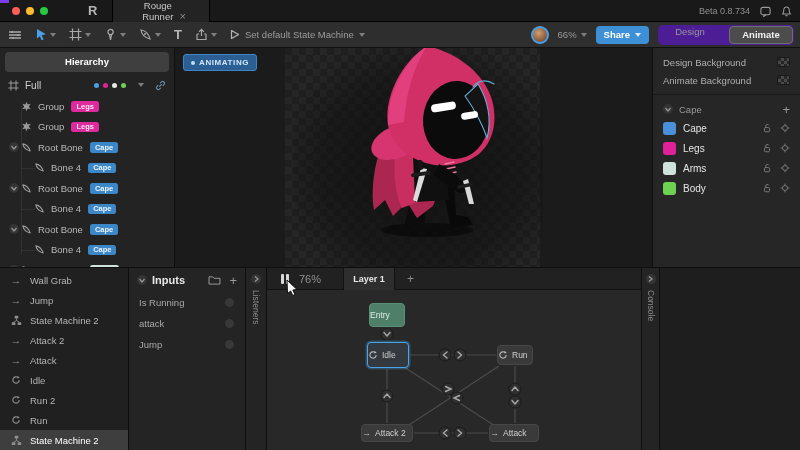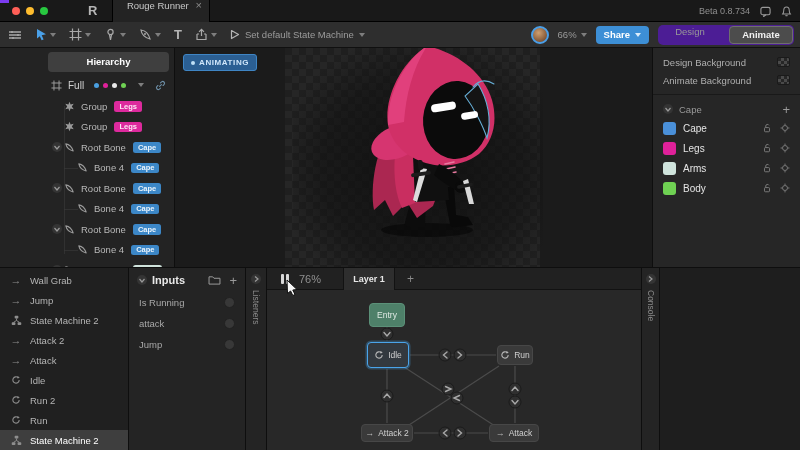--- a/index.html
+++ b/index.html
@@ -7,21 +7,21 @@
   body { position:relative; overflow:hidden; background:#161616; color:#ccc;
          font-family:"Liberation Sans", sans-serif; -webkit-font-smoothing:antialiased; }
   svg { display:block; }
 
   
   #titlebar { position:absolute; left:0; top:0; width:800px; height:22px; background:#191919; border-bottom:1px solid #000; }
   #sliver { position:absolute; left:0; top:0; width:9px; height:3px; background:#7b3bf0; }
   .light { position:absolute; top:7px; width:8px; height:8px; border-radius:50%; }
   #rive-logo { position:absolute; left:88px; top:3px; font-size:13px; font-weight:bold; color:#b5b5b5; }
   #doc-tab { position:absolute; left:112px; top:0; width:98px; height:22px; background:#232323;
-             border-left:1px solid #000; border-right:1px solid #000; display:flex; align-items:flex-start; padding:0 7px; }
+             border-left:1px solid #000; border-right:1px solid #000; display:flex; align-items:flex-end; padding:0 23px; }
   #doc-tab .tab-title { font-size:9.5px; color:#c8c8c8; flex:1; text-align:center; }
   #doc-tab .tab-close { color:#8a8a8a; font-size:11px; line-height:1; }
   #titlebar-right { position:absolute; right:8px; top:0; height:22px; display:flex; align-items:center; gap:10px; }
   #beta-label { font-size:9px; color:#8f8f8f; }
   .tb-ic { color:#9a9a9a; }
 
   
   #toolbar { position:absolute; left:0; top:22px; width:800px; height:26px; background:#2e2e2e;
              border-bottom:1px solid #101010; display:flex; align-items:center; padding:0 6px 0 8px; }
   .tool { display:flex; align-items:center; gap:3px; margin-right:13px; color:#a8a8a8; }
@@ -36,21 +36,21 @@
   #share-btn { height:18px; background:#3d8fd6; border-radius:4px; color:#fff; font-size:9.5px; font-weight:bold;
                display:flex; align-items:center; gap:5px; padding:0 8px; }
   #share-btn .tri-down { border-top-color:#dcedfb; }
   #mode-toggle { height:20px; background:#4c1d95; border-radius:5px; display:flex; padding:1px;gap:8px; }
   #design-btn { width:62px; text-align:center; font-size:9.5px; color:#989898; }
   #animate-btn { width:64px; height:18px; line-height:16px; text-align:center; font-size:9.5px; font-weight:bold;
                  color:#f0f0f0; background:#4c4c4c; border:1px solid #6e6e6e; border-radius:4px; }
 
   
   #left-panel { position:absolute; left:0; top:48px; width:175px; height:219px; background:#232323;
-                border-right:1px solid #0e0e0e; overflow:hidden;padding-left:43px; }
+                border-right:1px solid #0e0e0e; overflow:hidden; }
   #panel-tabs { display:flex; gap:4px; margin:4px 5px; }
   .ptab { flex:1; height:20px; line-height:20px; text-align:center; font-size:9.5px; border-radius:4px; color:#8c8c8c; }
   .ptab.active { background:#3f3f3f; color:#fff; font-weight:bold; }
   #full-row { height:18px; display:flex; align-items:center; padding:0 8px; gap:6px; margin-top:4px; }
   #full-row .flabel { font-size:10px; color:#d0d0d0; }
   #tag-dots { margin-left:auto; display:flex; align-items:center; gap:4px; }
   .dot { width:5px; height:5px; border-radius:50%; display:inline-block; }
   #tree { position:relative; margin-top:2px; }
   #tree-line { position:absolute; left:21px; top:10px; height:148px; width:1px; background:#3a3a3a; opacity:.6; }
   .trow { position:relative; height:20.5px; display:flex; align-items:center; font-size:9.5px; color:#b9b9b9; }
@@ -117,21 +117,21 @@
   #graph { position:absolute; left:267px; top:0; width:374px; height:183px; }
   #graph-header { height:22px; background:#212121; border-bottom:1px solid #121212; display:flex; align-items:center; }
   #bars-icon { margin-left:14px; display:flex; gap:2px; }
   #bars-icon i { width:3px; height:10px; background:#d8d8d8; border-radius:1px; }
   #graph-zoom { margin-left:10px; font-size:11px; color:#909090; }
   #layer-tab { margin-left:22px; width:52px; height:22px; background:#2e2e2e; border-left:1px solid #121212; border-right:1px solid #121212;
                display:flex; align-items:center; justify-content:center; font-size:9px; font-weight:bold; color:#e8e8e8; }
   #layer-add { margin-left:12px; color:#8a8a8a; font-size:12px; }
   #graph-canvas { position:relative; width:374px; height:161px; background:#282828; overflow:hidden; }
   .node { position:absolute; border-radius:4px; background:#3a3a3a; border:1px solid #474747;
-          display:flex; align-items:center; justify-content:center; gap:4px; font-size:8.5px; color:#cfcfcf; }
+          display:flex; align-items:center; justify-content:flex-start; gap:4px; font-size:8.5px; color:#cfcfcf; }
   .node.entry { background:#4e8069; border-color:#5b9078; color:#dfeae4; }
   .node.nsel { border:1.5px solid #4aa4ea; box-shadow:0 0 0 1.5px rgba(74,164,234,.30); background:#33393f; }
   .node .icon { display:flex; color:#b9b9b9; }
   .node .arrow { font-size:9px; color:#b9b9b9; line-height:1; }
 
   #mouse-cursor { position:absolute; left:286px; top:279px; z-index:60; }
 </style>
 </head>
 <body>
 

